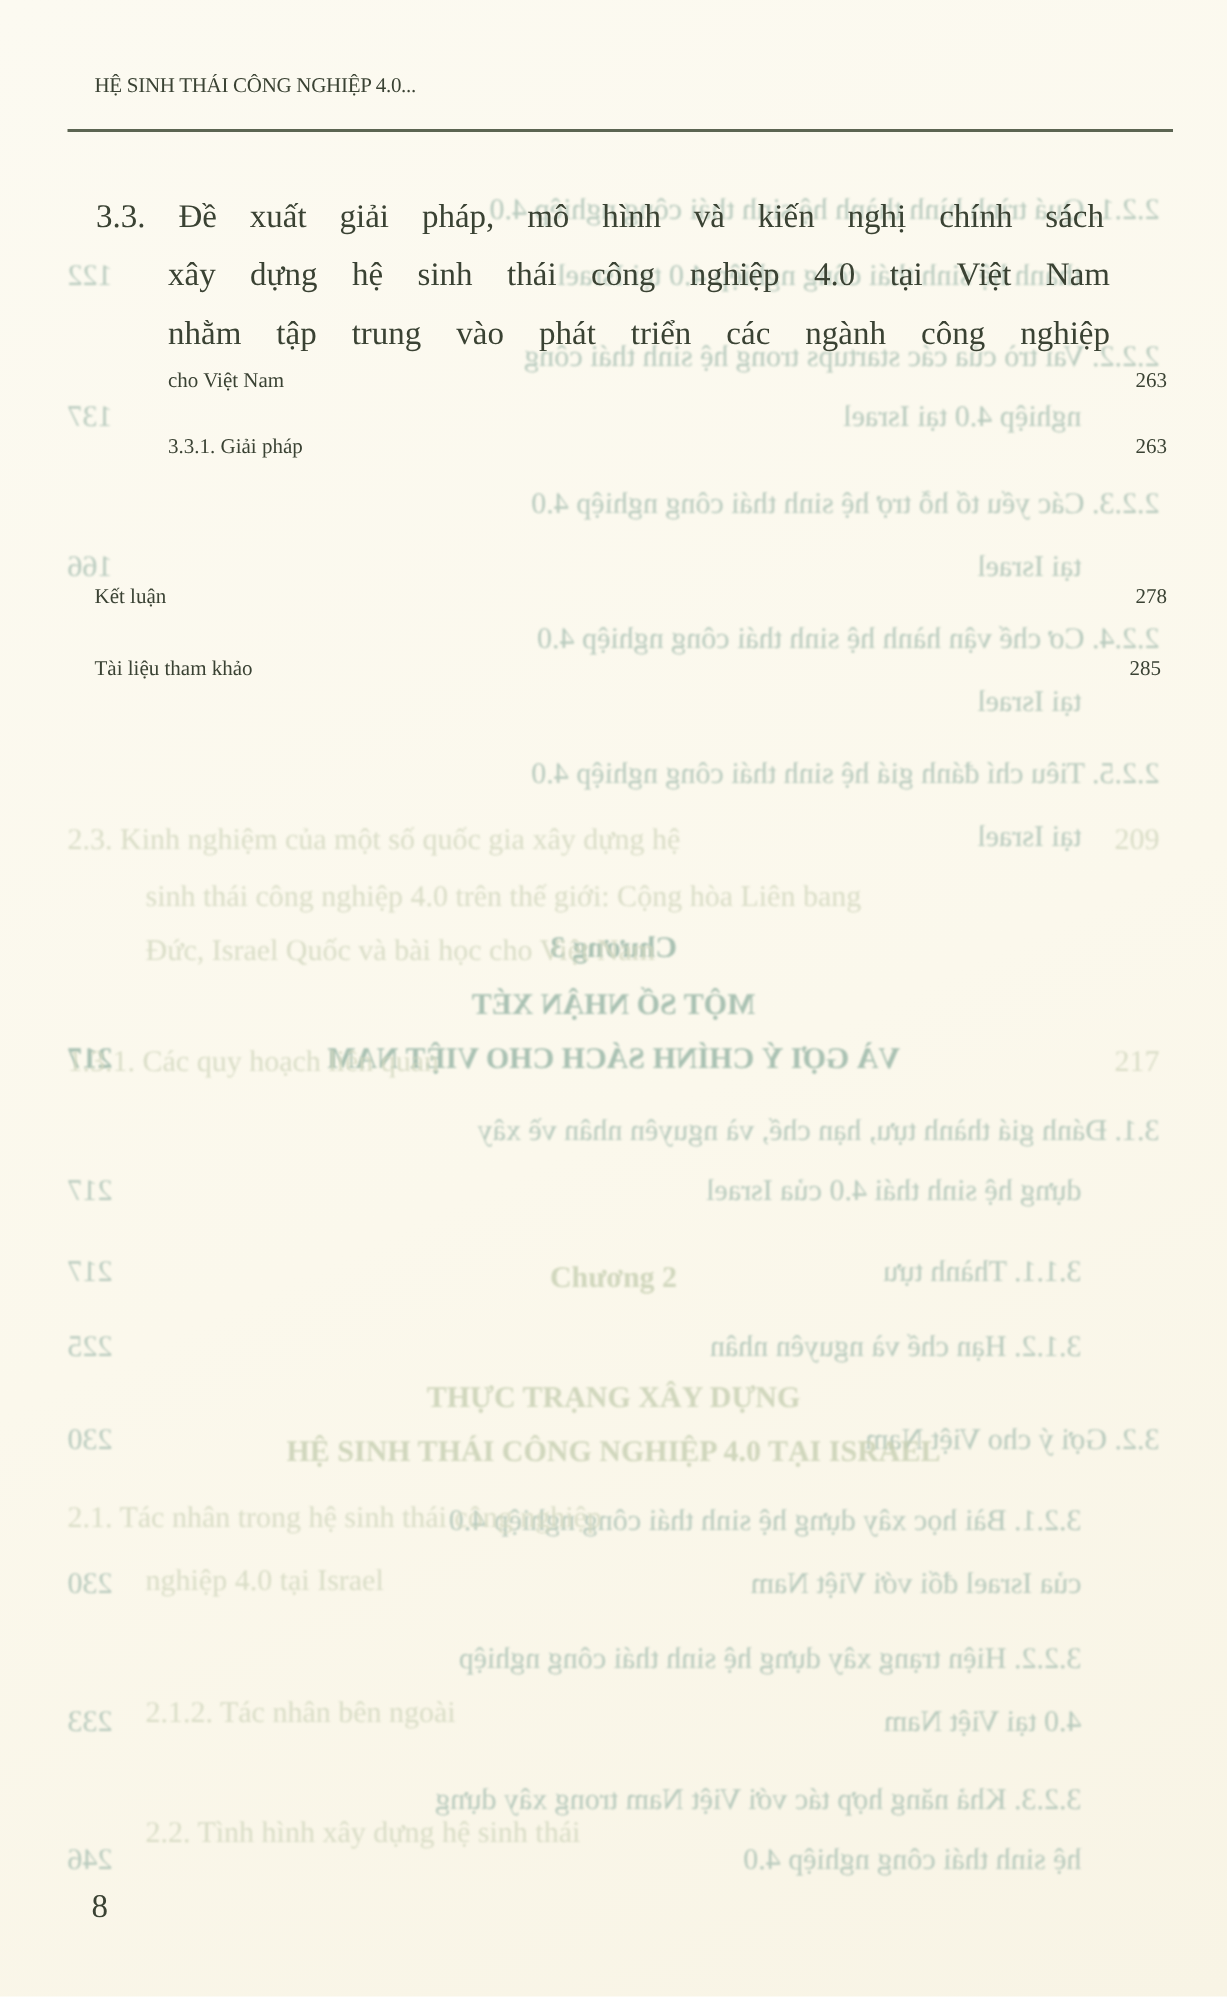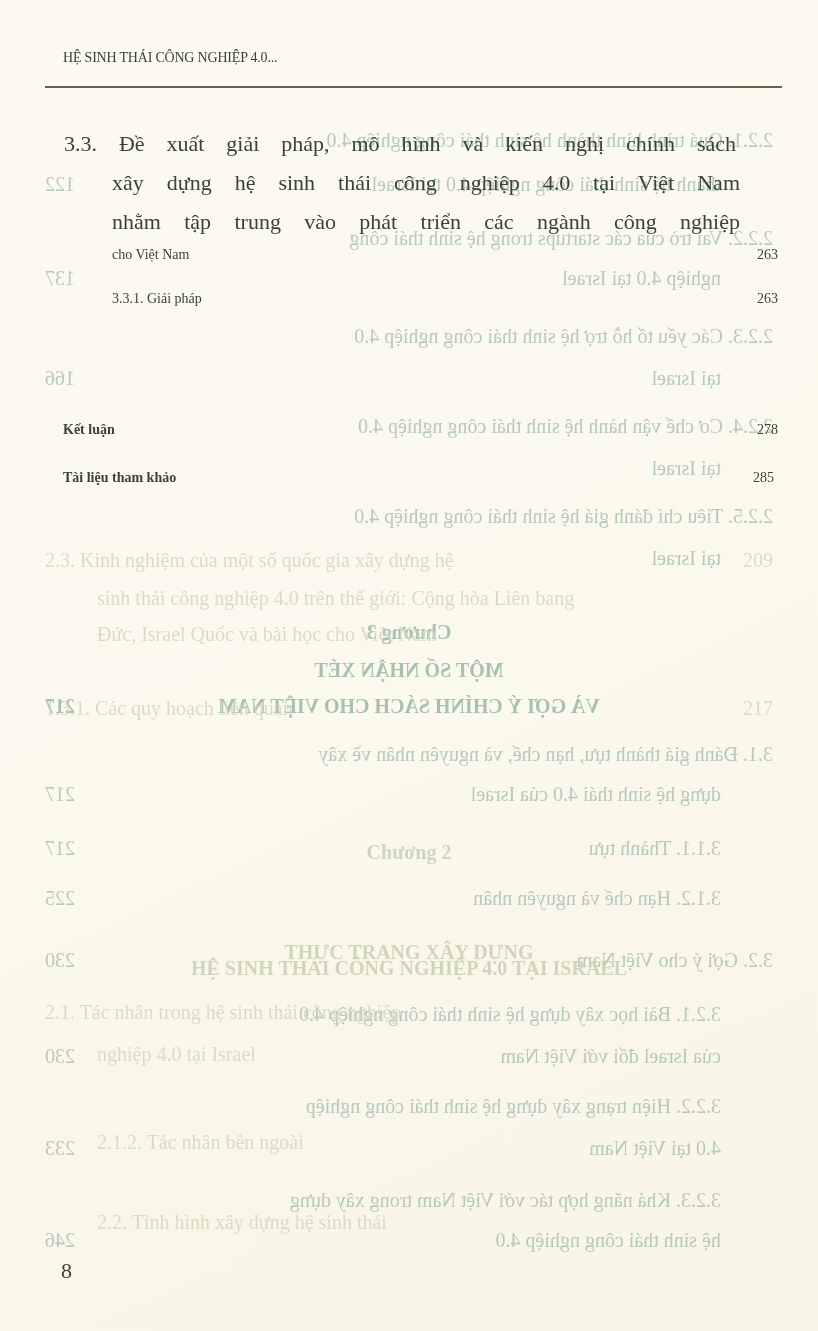--- a/index.html
+++ b/index.html
@@ -44,21 +44,21 @@
   .jline{text-align:justify;text-align-last:justify;}
   .l1{top:130px;left:64px;right:82px;}
   .l2{top:169px;left:112px;right:78px;}
   .l3{top:208px;left:112px;right:78px;}
   .row{position:absolute;display:flex;justify-content:space-between;align-items:baseline;font-size:14px;line-height:1.25;}
   .l4{top:246px;left:112px;right:40px;}
   .r331{top:290px;left:112px;right:40px;}
   .r332{top:340px;left:112px;right:40px;}
   .rket{top:390px;left:63px;right:40px;}
   .rtai{top:438px;left:63px;right:44px;}
-  .bold-label{font-weight:bold;margin-top:31px;}
+  .bold-label{font-weight:normal;}
   .folio{position:absolute;top:1258px;left:61px;font-size:22px;}
 </style>
 </head>
 <body>
 
 <div class="page">
 
   <div class="bleed-layer" id="bleed-layer">
       <div class="bleed-row b1" style="top: 128px;">
         <span class="b-text">2.2.1. Quá trình hình thành hệ sinh thái công nghiệp 4.0</span>
@@ -144,21 +144,21 @@
         <span class="b-text ind">sinh thái công nghiệp 4.0 trên thế giới: Cộng hòa Liên bang</span>
       </div>
       <div class="bleed-row b2" style="top: 622px;">
         <span class="b-text ind">Đức, Israel Quốc và bài học cho Việt Nam</span>
       </div>
       <div class="bleed-row b2" style="top: 696px; align-items: flex-end;">
         <span class="b-text">1.3.1. Các quy hoạch liên quan</span>
         <span class="b-num">217</span>
       </div>
       <div class="bleed-row b2 bold center" style="top: 840px;"><span class="b-text">Chương 2</span></div>
-      <div class="bleed-row b2 bold center" style="top: 920px; margin-top: 20px;"><span class="b-text">THỰC TRẠNG XÂY DỰNG</span></div>
+      <div class="bleed-row b2 bold center" style="top: 920px;"><span class="b-text">THỰC TRẠNG XÂY DỰNG</span></div>
       <div class="bleed-row b2 bold center" style="top: 956px;"><span class="b-text">HỆ SINH THÁI CÔNG NGHIỆP 4.0 TẠI ISRAEL</span></div>
       <div class="bleed-row b2" style="top: 1000px;">
         <span class="b-text">2.1. Tác nhân trong hệ sinh thái công nghiệp</span>
       </div>
       <div class="bleed-row b2" style="top: 1042px;">
         <span class="b-text ind">nghiệp 4.0 tại Israel</span>
       </div>
       <div class="bleed-row b2" style="top: 1130px;">
         <span class="b-text ind">2.1.2. Tác nhân bên ngoài</span>
       </div>

